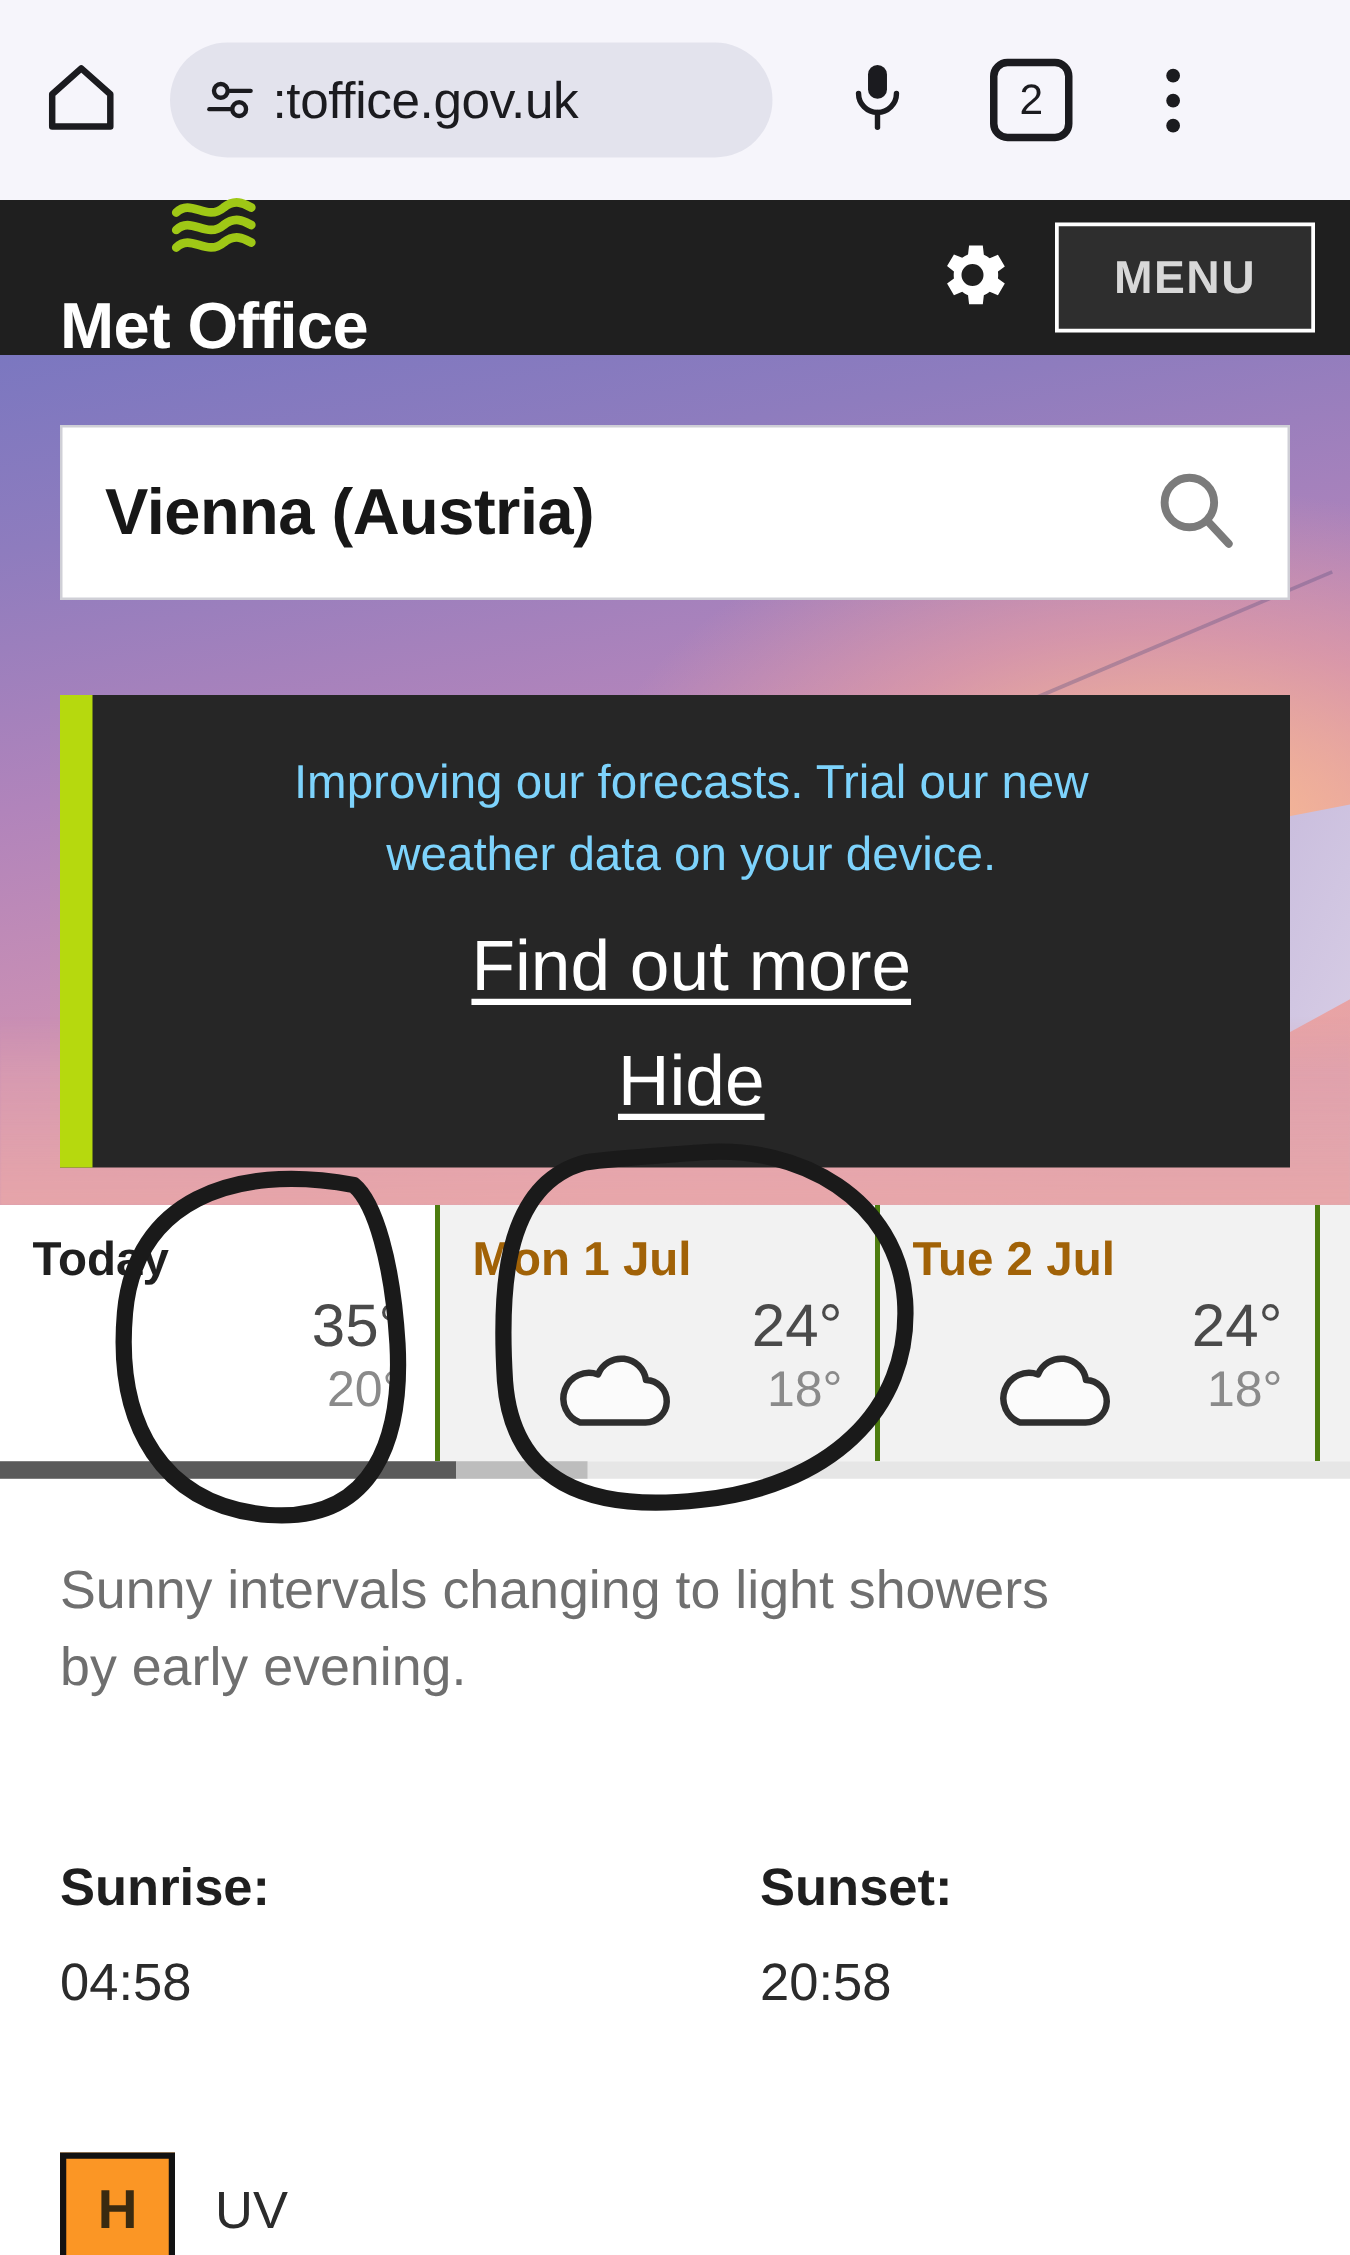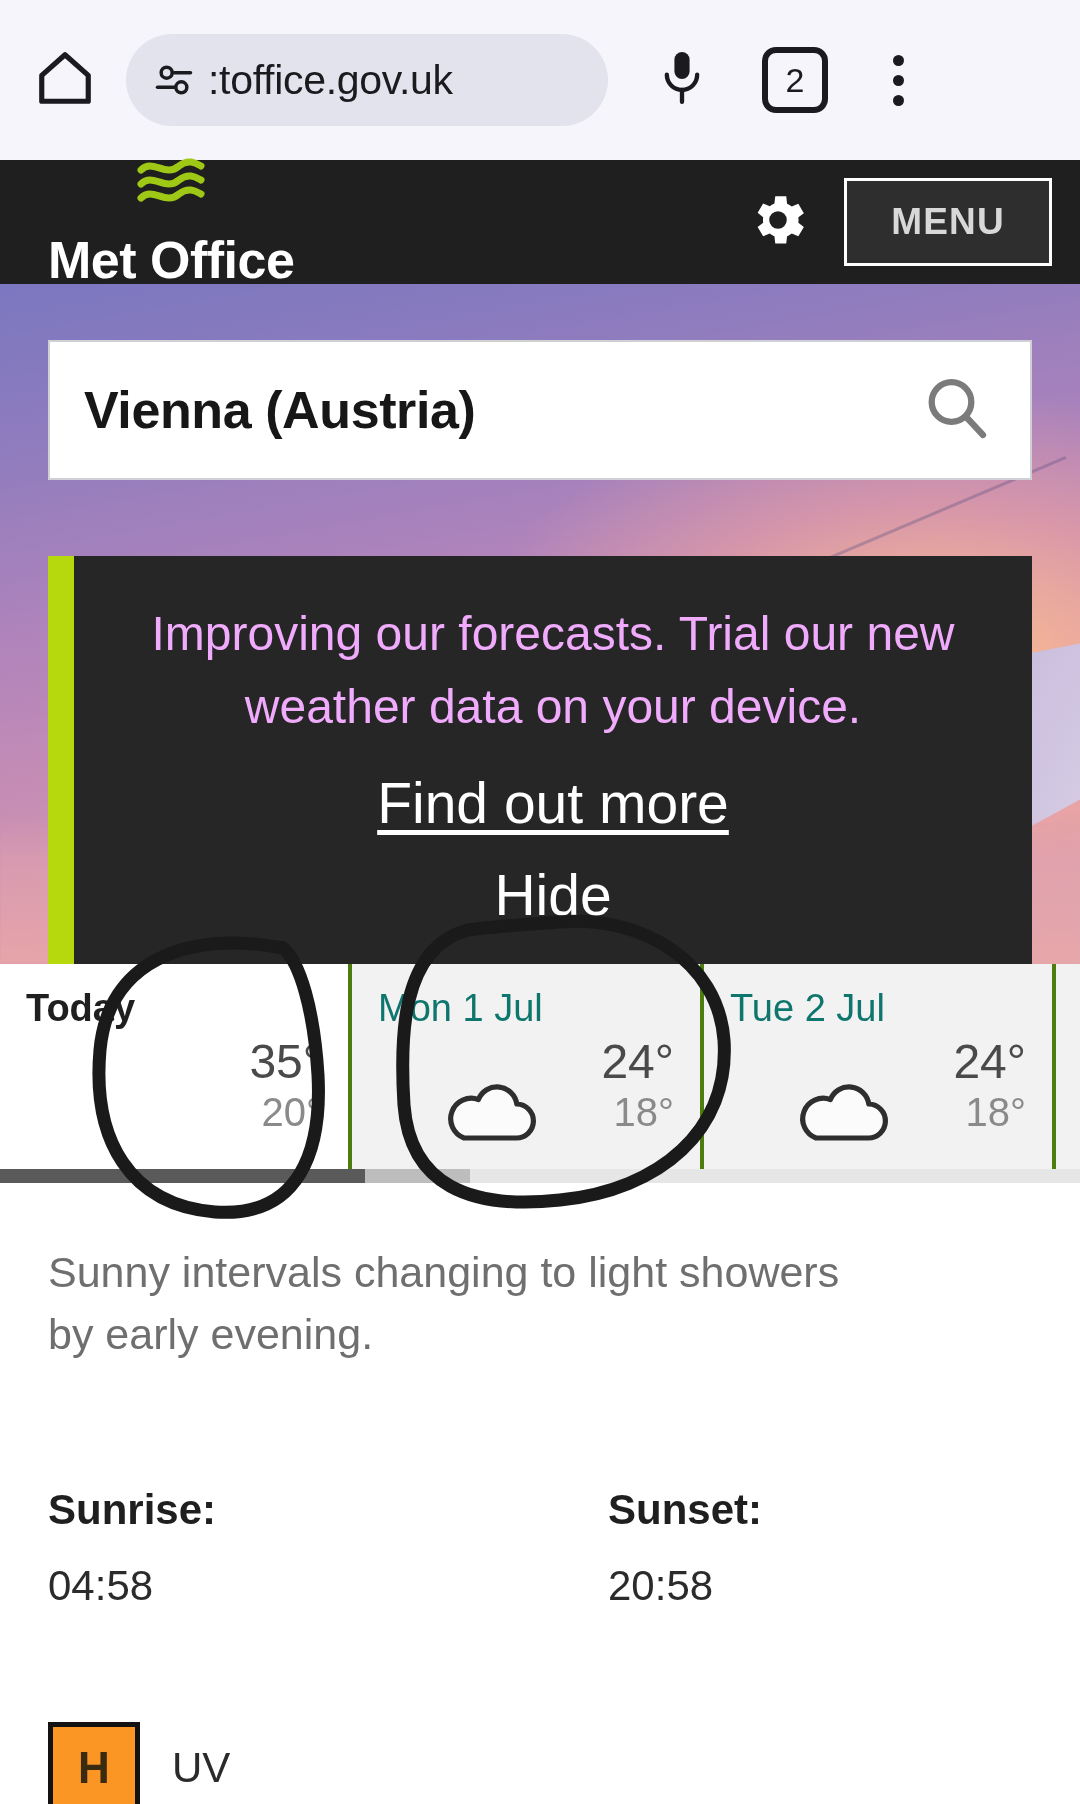--- a/index.html
+++ b/index.html
@@ -11,21 +11,21 @@
     overflow: hidden;
   }
 
   
   .browser-bar {
     height: 160px;
     background: #f6f5fb;
     display: flex;
     align-items: center;
     padding: 0 26px;
-    gap: 0;
+    gap: 10px;
   }
   .home-btn {
     width: 78px; height: 78px;
     display: flex; align-items: center; justify-content: center;
     flex: 0 0 auto;
   }
   .omnibox {
     flex: 0 0 auto;
     width: 482px;
     height: 92px;
@@ -157,21 +157,21 @@
     background: #262626;
     min-height: 355px;
   }
   .promo-accent { width: 26px; flex: 0 0 auto; background: #b6d90e; }
   .promo-body {
     flex: 1 1 auto;
     padding: 42px 40px 36px;
     text-align: center;
     color: #ffffff;
   }
-  .promo-text { font-size: 48px; line-height: 1.52; color: #f0abfc; }
+  .promo-text { font-size: 38px; line-height: 1.52; color: #7dd3fc; }
   .promo-link {
     display: block;
     font-size: 57px;
     color: #ffffff;
     text-decoration: underline;
     text-underline-offset: 7px;
     margin-top: 26px;
   }
 
   
@@ -184,23 +184,24 @@
   }
   .day-tab {
     flex: 0 0 352px;
     border-right: 4px solid #4d7c0f;
     padding: 24px 26px 0 26px;
     position: relative;
   }
   .day-tab.active { background: #ffffff; }
   .day-name {
     font-size: 38px;
-    color: #0f766e;
+    color: #a16207;
     text-align: left;
     line-height: 1.1;
+    font-weight: bold;
   }
   .day-tab.active .day-name { color: #1f1f1f; font-weight: bold; }
   .day-row {
     display: flex;
     align-items: flex-start;
     justify-content: flex-end;
     margin-top: 4px;
     position: relative;
     height: 120px;
   }

